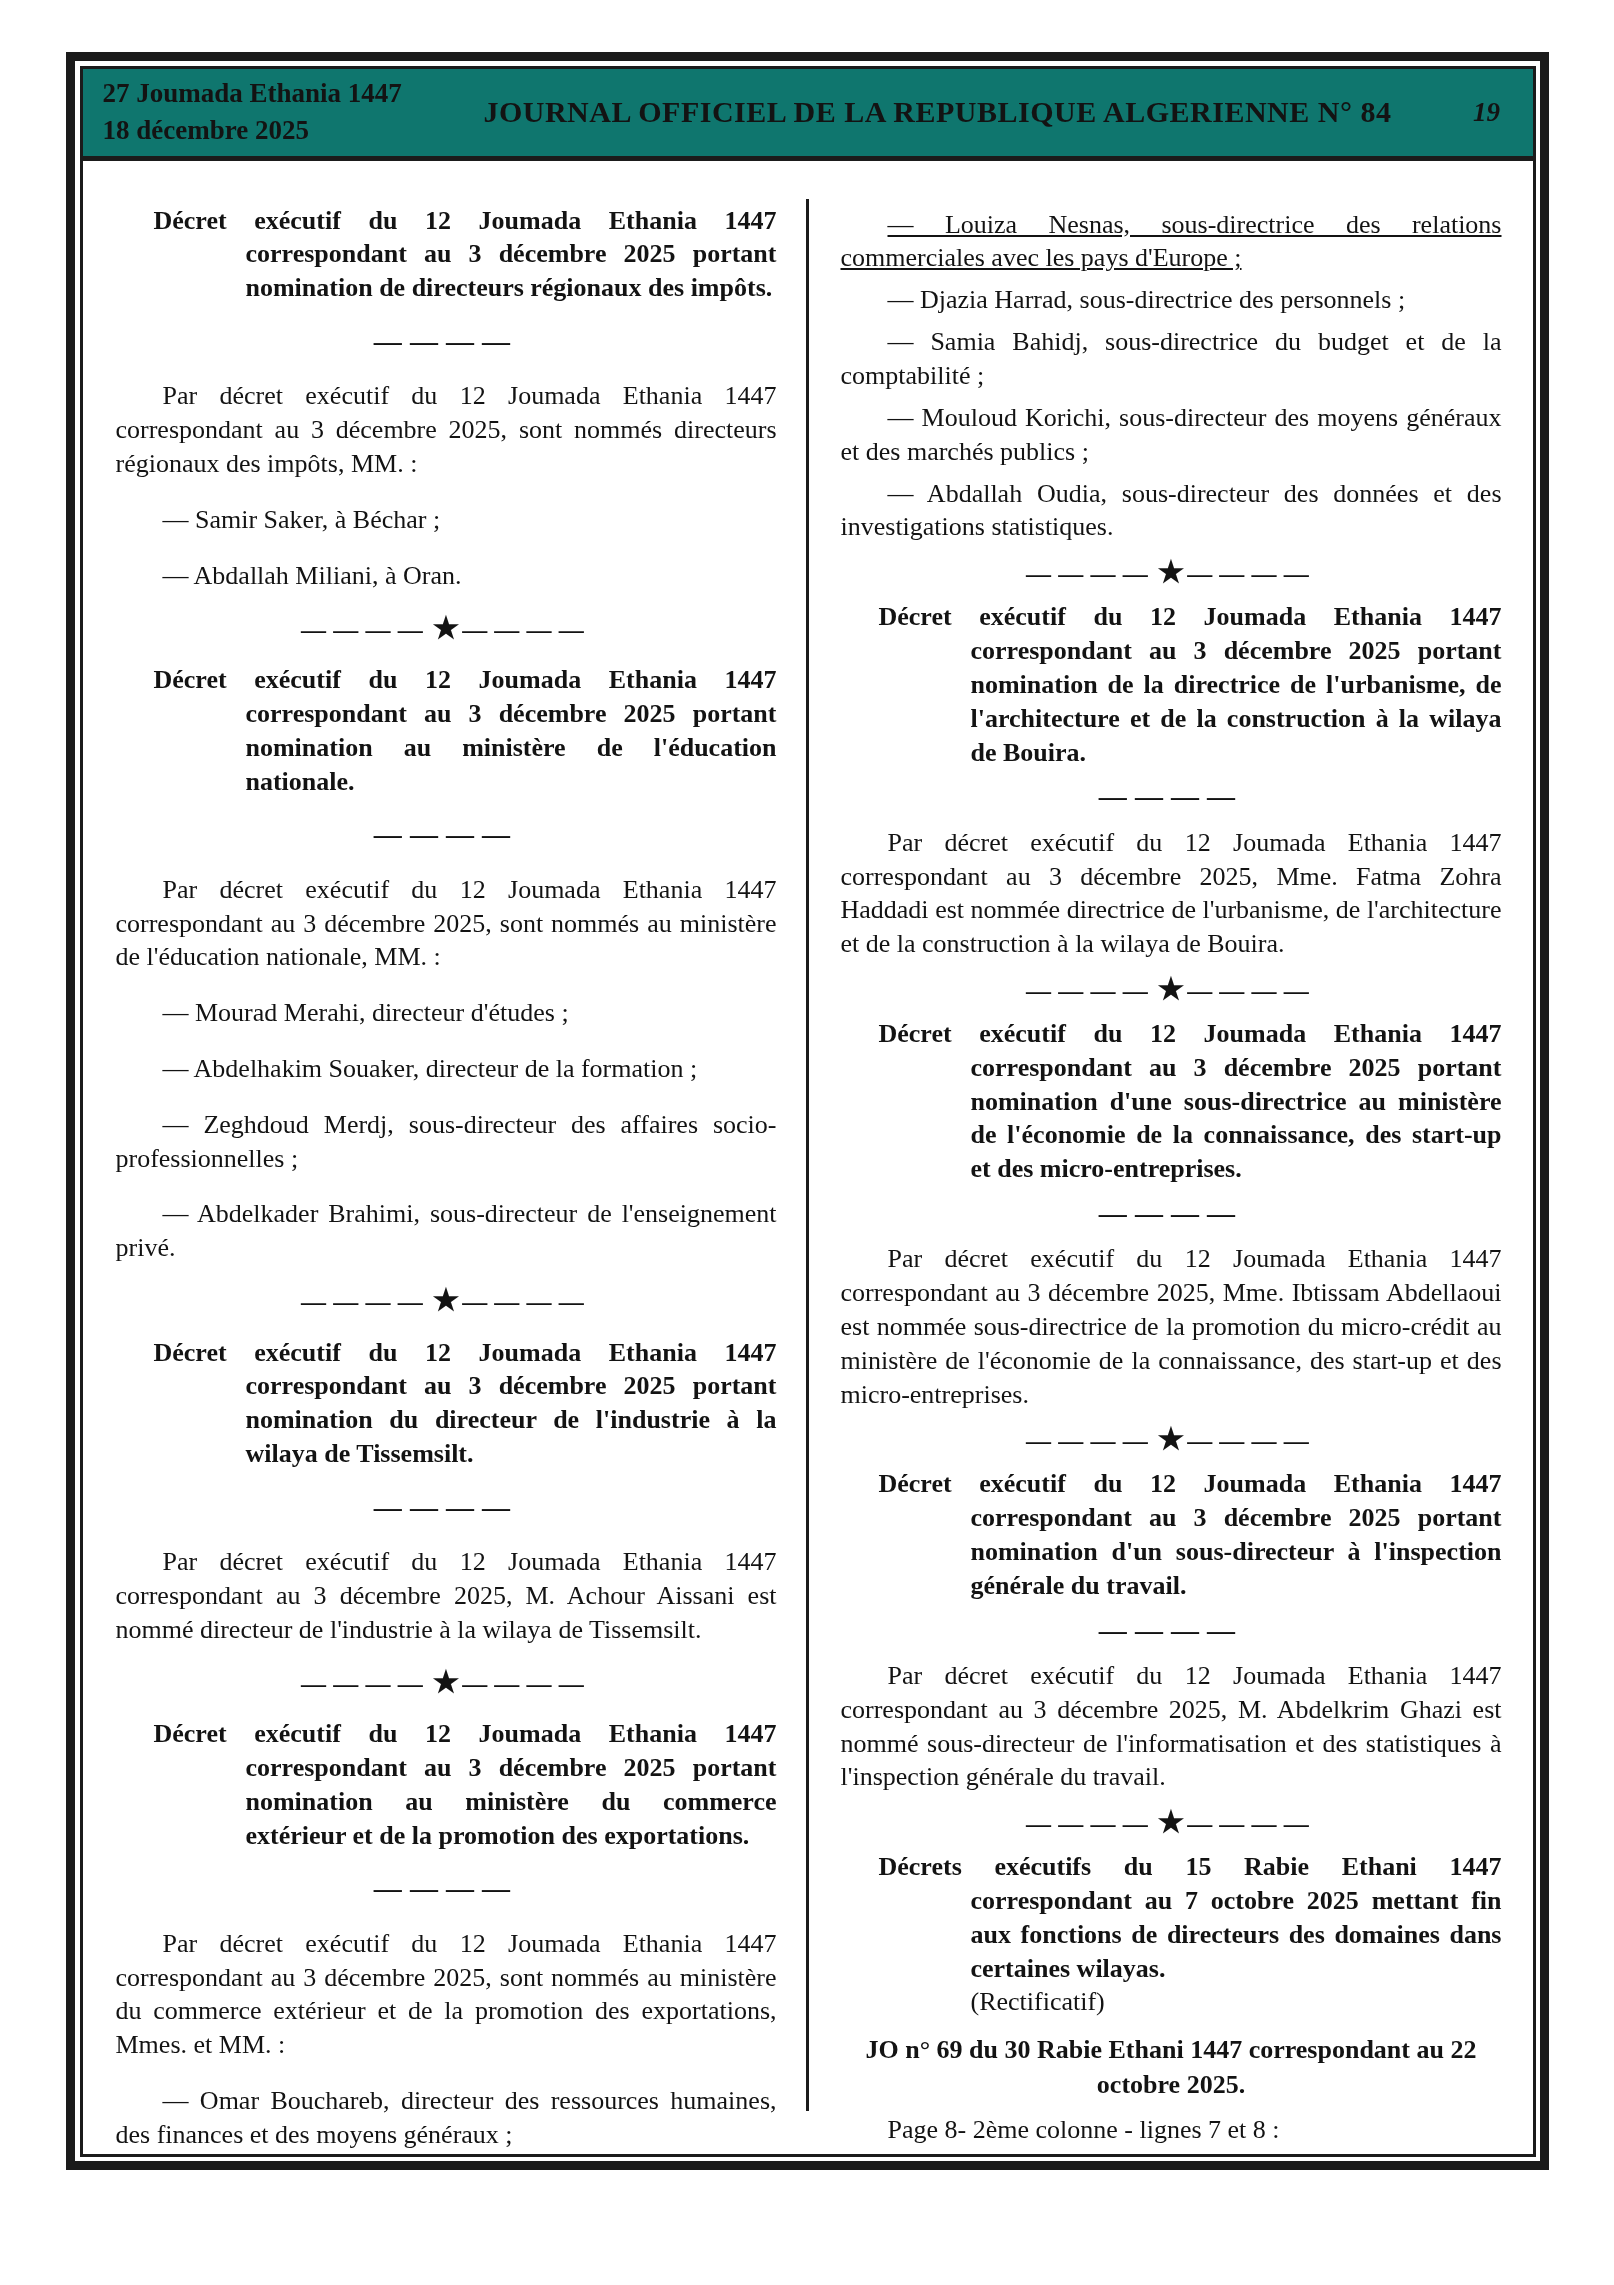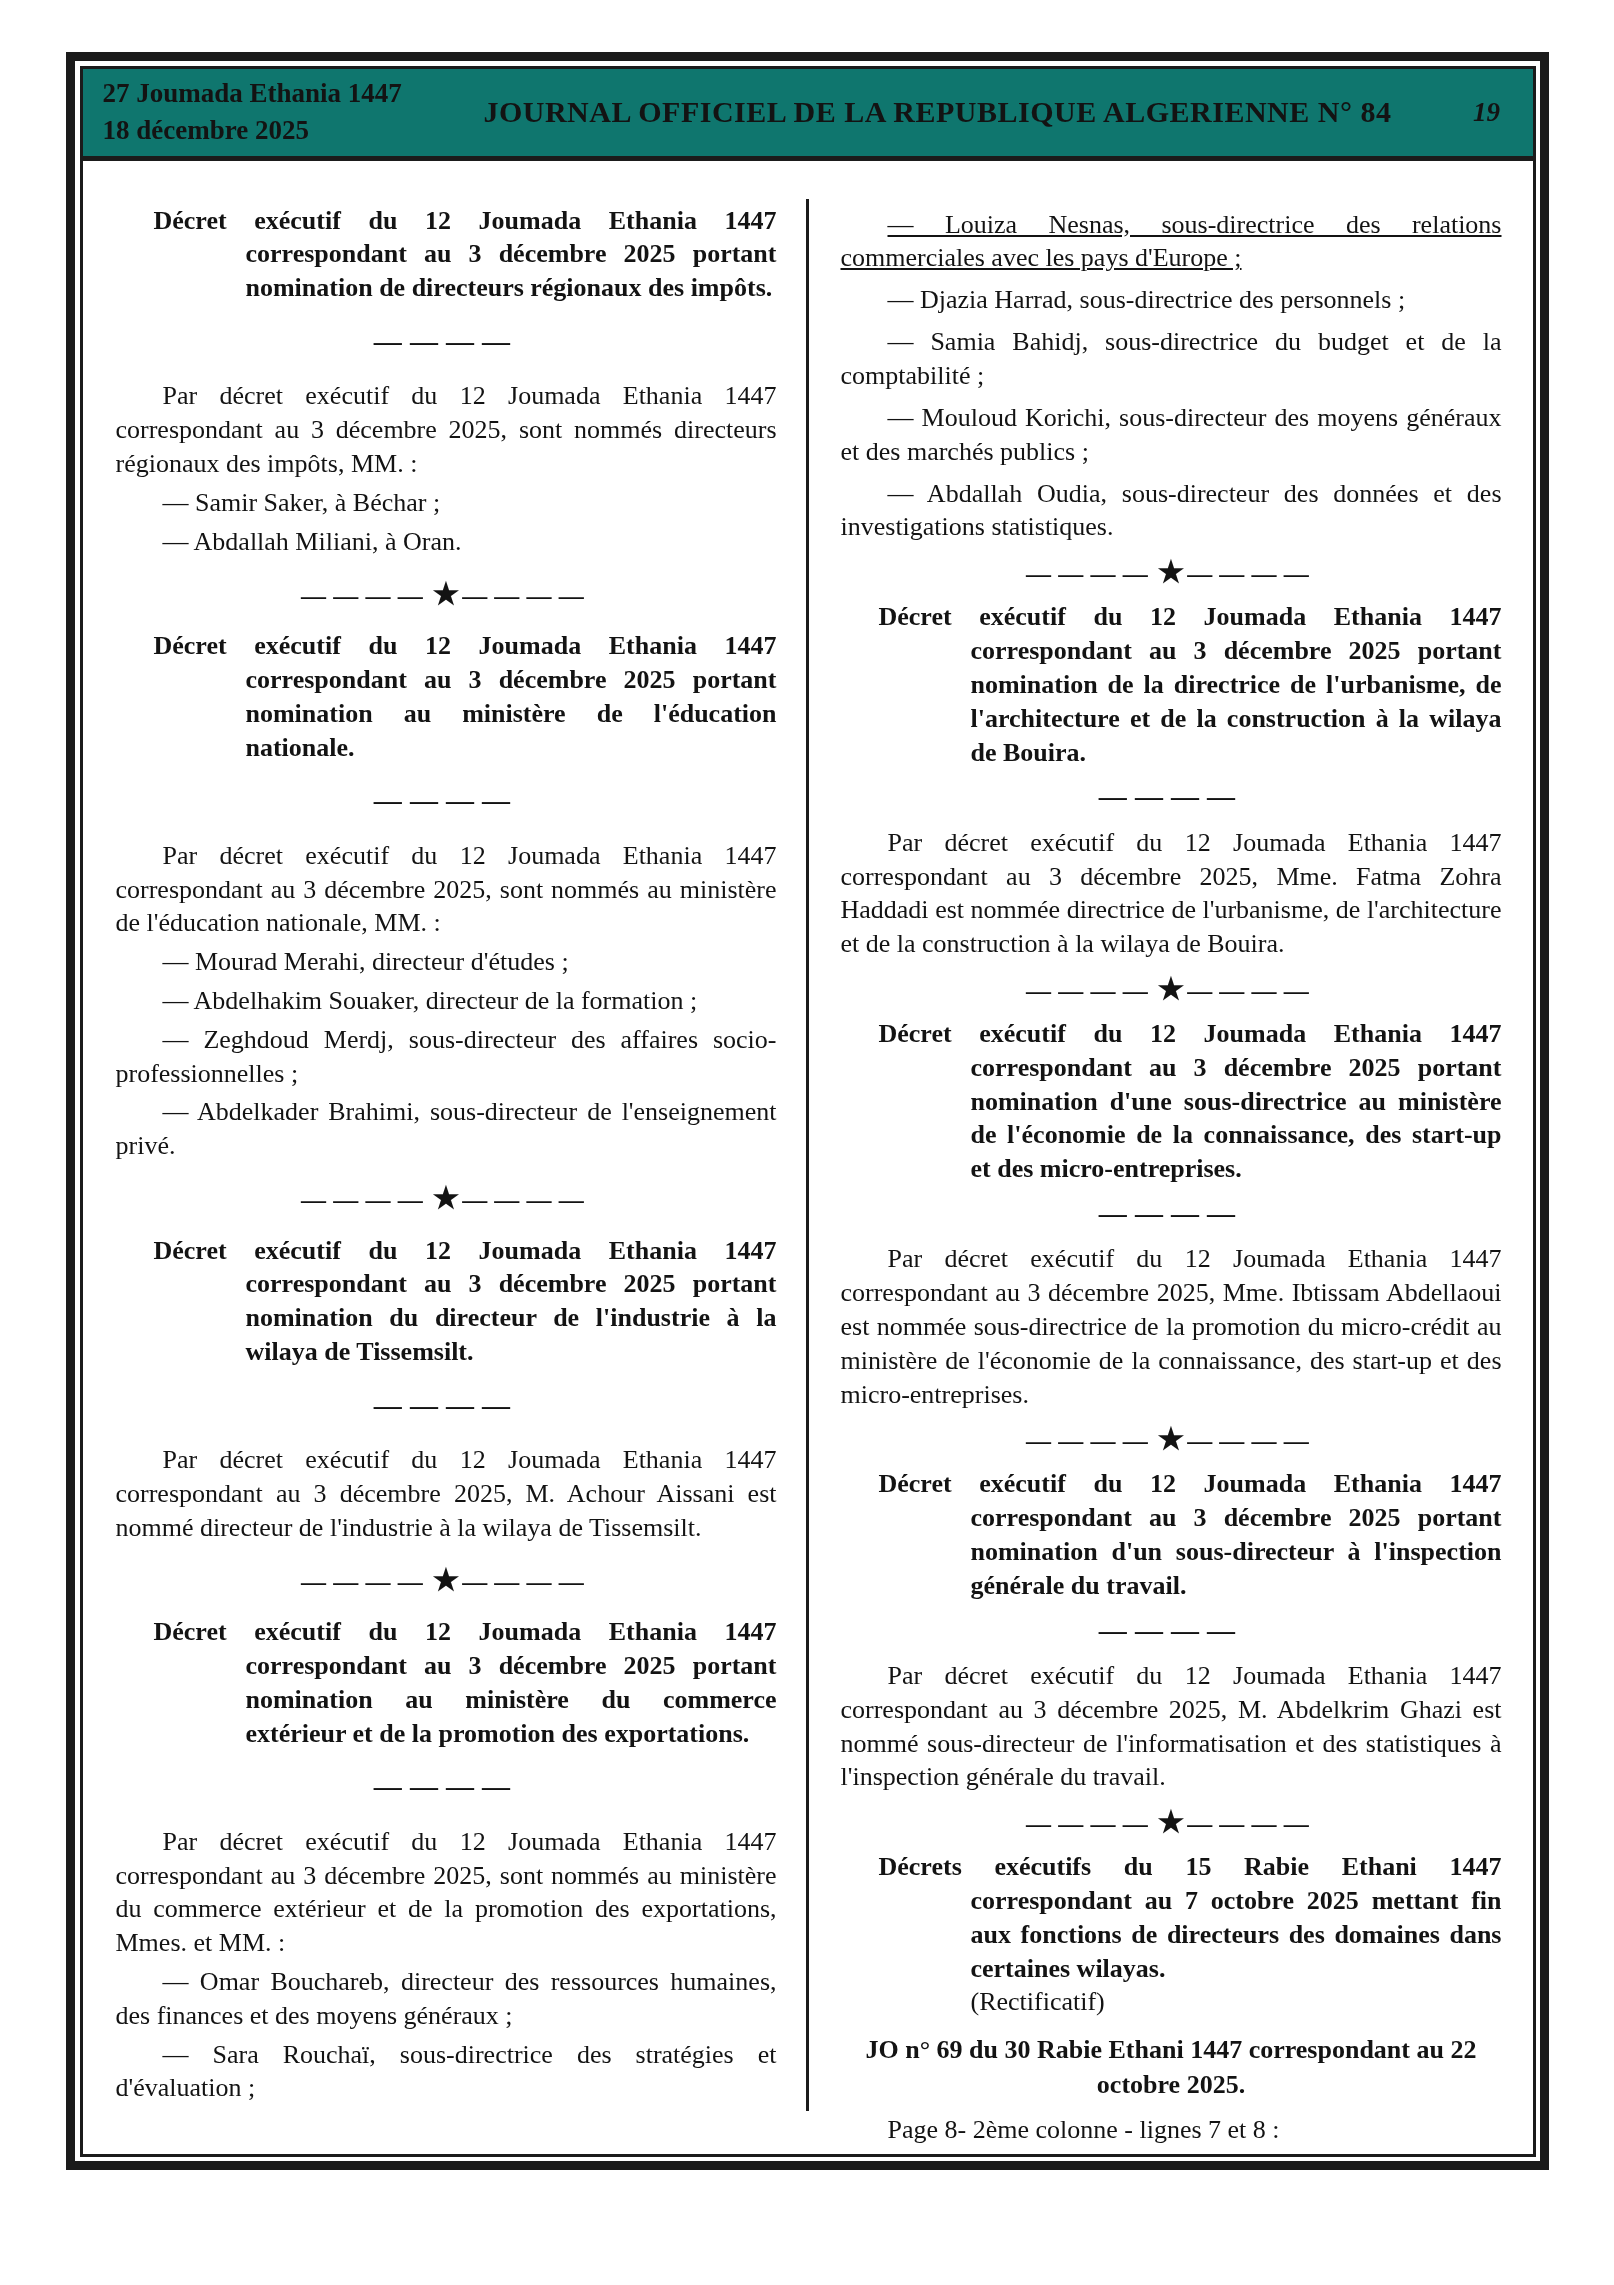--- a/index.html
+++ b/index.html
@@ -36,21 +36,21 @@
   .blk-star{text-align:center;font-weight:bold;font-size:25px;letter-spacing:7.2px;}
   .blk-star .star{font-size:30px;letter-spacing:normal;padding:0 2.7px;}
   .blk-center_bold{text-align:center;font-weight:bold;}
   .note{font-weight:normal;}
 
   
   .col-left .blk-heading{margin-top:11px;}
   .col-left .blk-dash{margin:18px 0 20px;}
   .col-left .blk-star{margin:15.4px 0 16.3px;}
   .col-left .blk-para{margin-top:15.4px;}
-  .col-left .blk-item{margin-top:5px;}
+  .col-left .blk-item{margin-top:22px;}
   .col-left .blk:first-child{margin-top:0;}
 
   
   .col-right .blk-heading{margin-top:7.2px;}
   .col-right .blk-dash{margin:9px 0 10px;}
   .col-right .blk-star{margin:8.1px 0 9px;}
   .col-right .blk-para{margin-top:11px;}
   .col-right .blk-item{margin-top:8.1px;}
   .col-right .blk-center_bold{margin-top:12.7px;line-height:1.35;text-align:center;}
   .col-right .blk:first-child{margin-top:4px;text-decoration:underline;}

